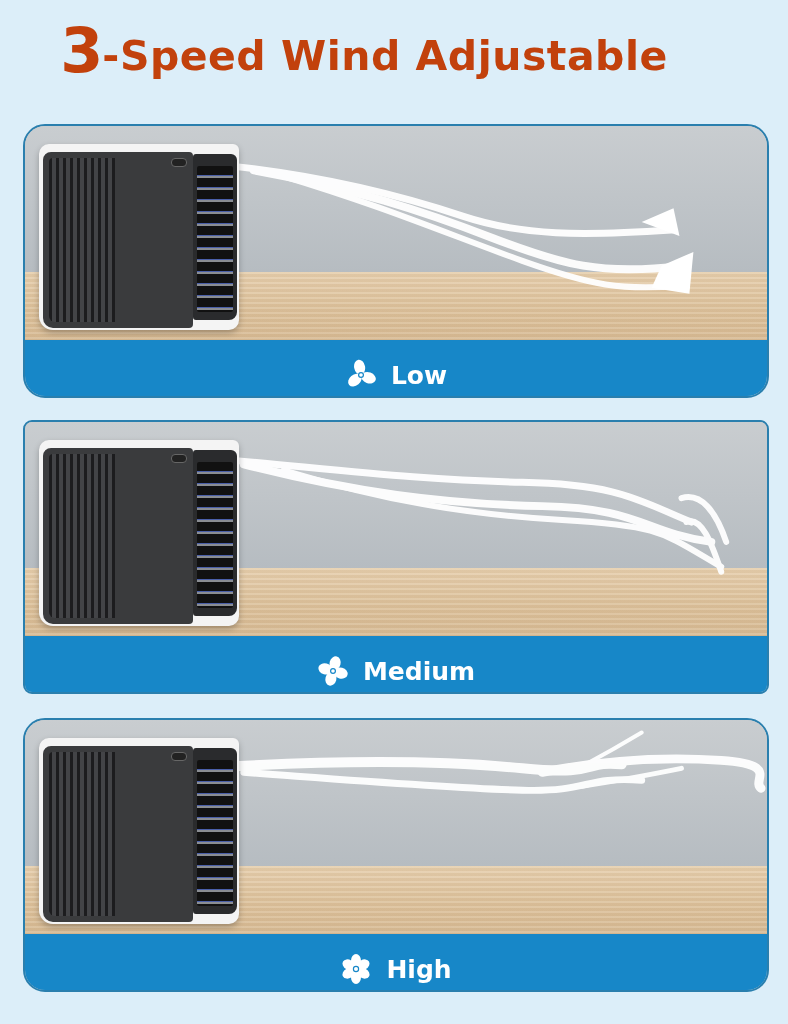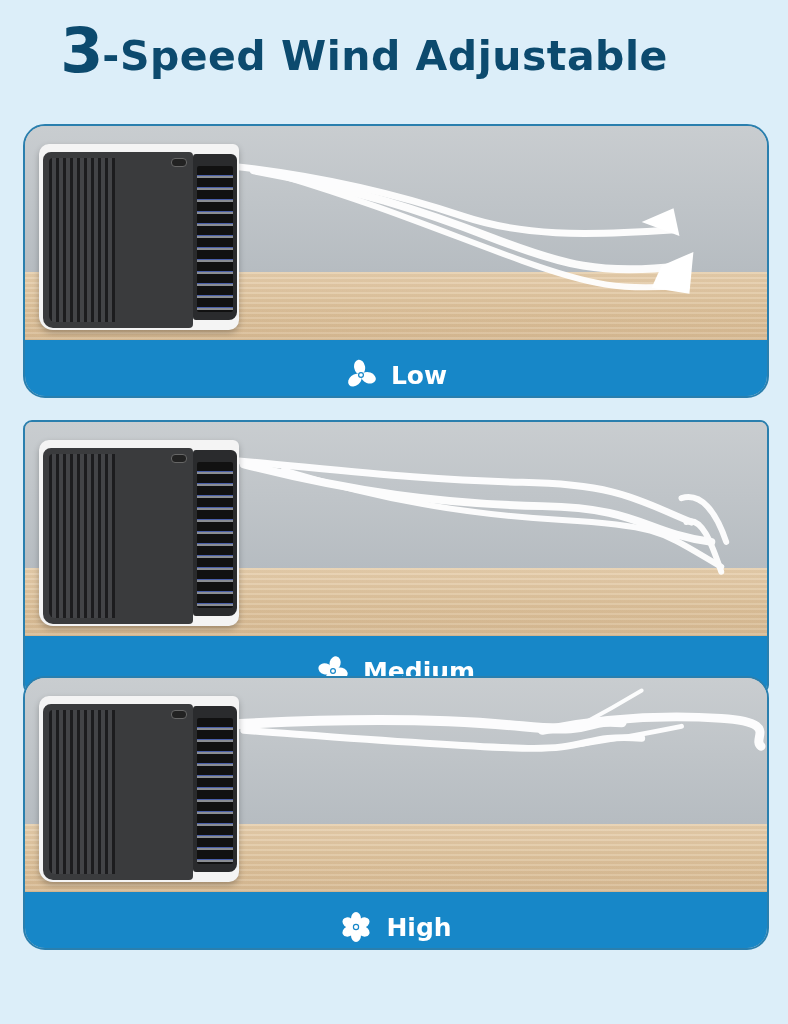--- a/index.html
+++ b/index.html
@@ -4,21 +4,21 @@
 <style>
   html, body { margin: 0; padding: 0; }
   body {
     width: 788px; height: 1024px; overflow: hidden;
     background: #dceef9;
     font-family: "DejaVu Sans", "Liberation Sans", sans-serif;
     position: relative;
   }
   .title {
     position: absolute; left: 0; top: 14px; width: 728px;
-    text-align: center; color: #0c4a6e; font-weight: bold;
+    text-align: center; color: #c2410c; font-weight: bold;
     white-space: nowrap;
   }
   .title .big { font-size: 62px; letter-spacing: -1px; vertical-align: -2px; }
   .title .rest { font-size: 41px; letter-spacing: 0.5px; }
   .panel {
     position: absolute; left: 23px; width: 746px; height: 274px;
     border-radius: 22px; overflow: hidden;
     border: 2px solid #2a7fae; box-sizing: border-box;
     background: #c5c9cc;
   }
@@ -150,21 +150,21 @@
         <ellipse cx="16" cy="8" rx="5.5" ry="7" transform="rotate(195 16 16)"></ellipse>
         <ellipse cx="16" cy="8" rx="5.5" ry="7" transform="rotate(285 16 16)"></ellipse>
       </g>
       <circle cx="16" cy="16" r="3" fill="#1787c8"></circle>
         <circle cx="16" cy="16" r="1.8" fill="#fff"></circle>
     </svg>
     <span class="txt">Medium</span>
   </div>
 </div>
 
-<div class="panel" style="top:676px;">
+<div class="panel" style="top:718px;">
   <div class="scene">
     <div class="wall"></div>
     <div class="table"></div>
     <svg class="wind" viewBox="0 0 746 214">
       <g fill="none" stroke="#ffffff" stroke-linecap="round" opacity="0.95">
         <path d="M210 46 C 320 40, 420 40, 500 48 S 560 40, 600 44" stroke-width="10"></path>
         <path d="M220 52 C 330 60, 430 68, 500 70 S 560 56, 620 60" stroke-width="7"></path>
         <path d="M520 52 C 580 40, 640 36, 700 40 S 730 60, 740 68" stroke-width="9"></path>
         <path d="M560 46 C 590 30, 610 18, 620 12" stroke-width="4"></path>
         <path d="M560 66 C 600 60, 640 52, 660 48" stroke-width="5"></path>

